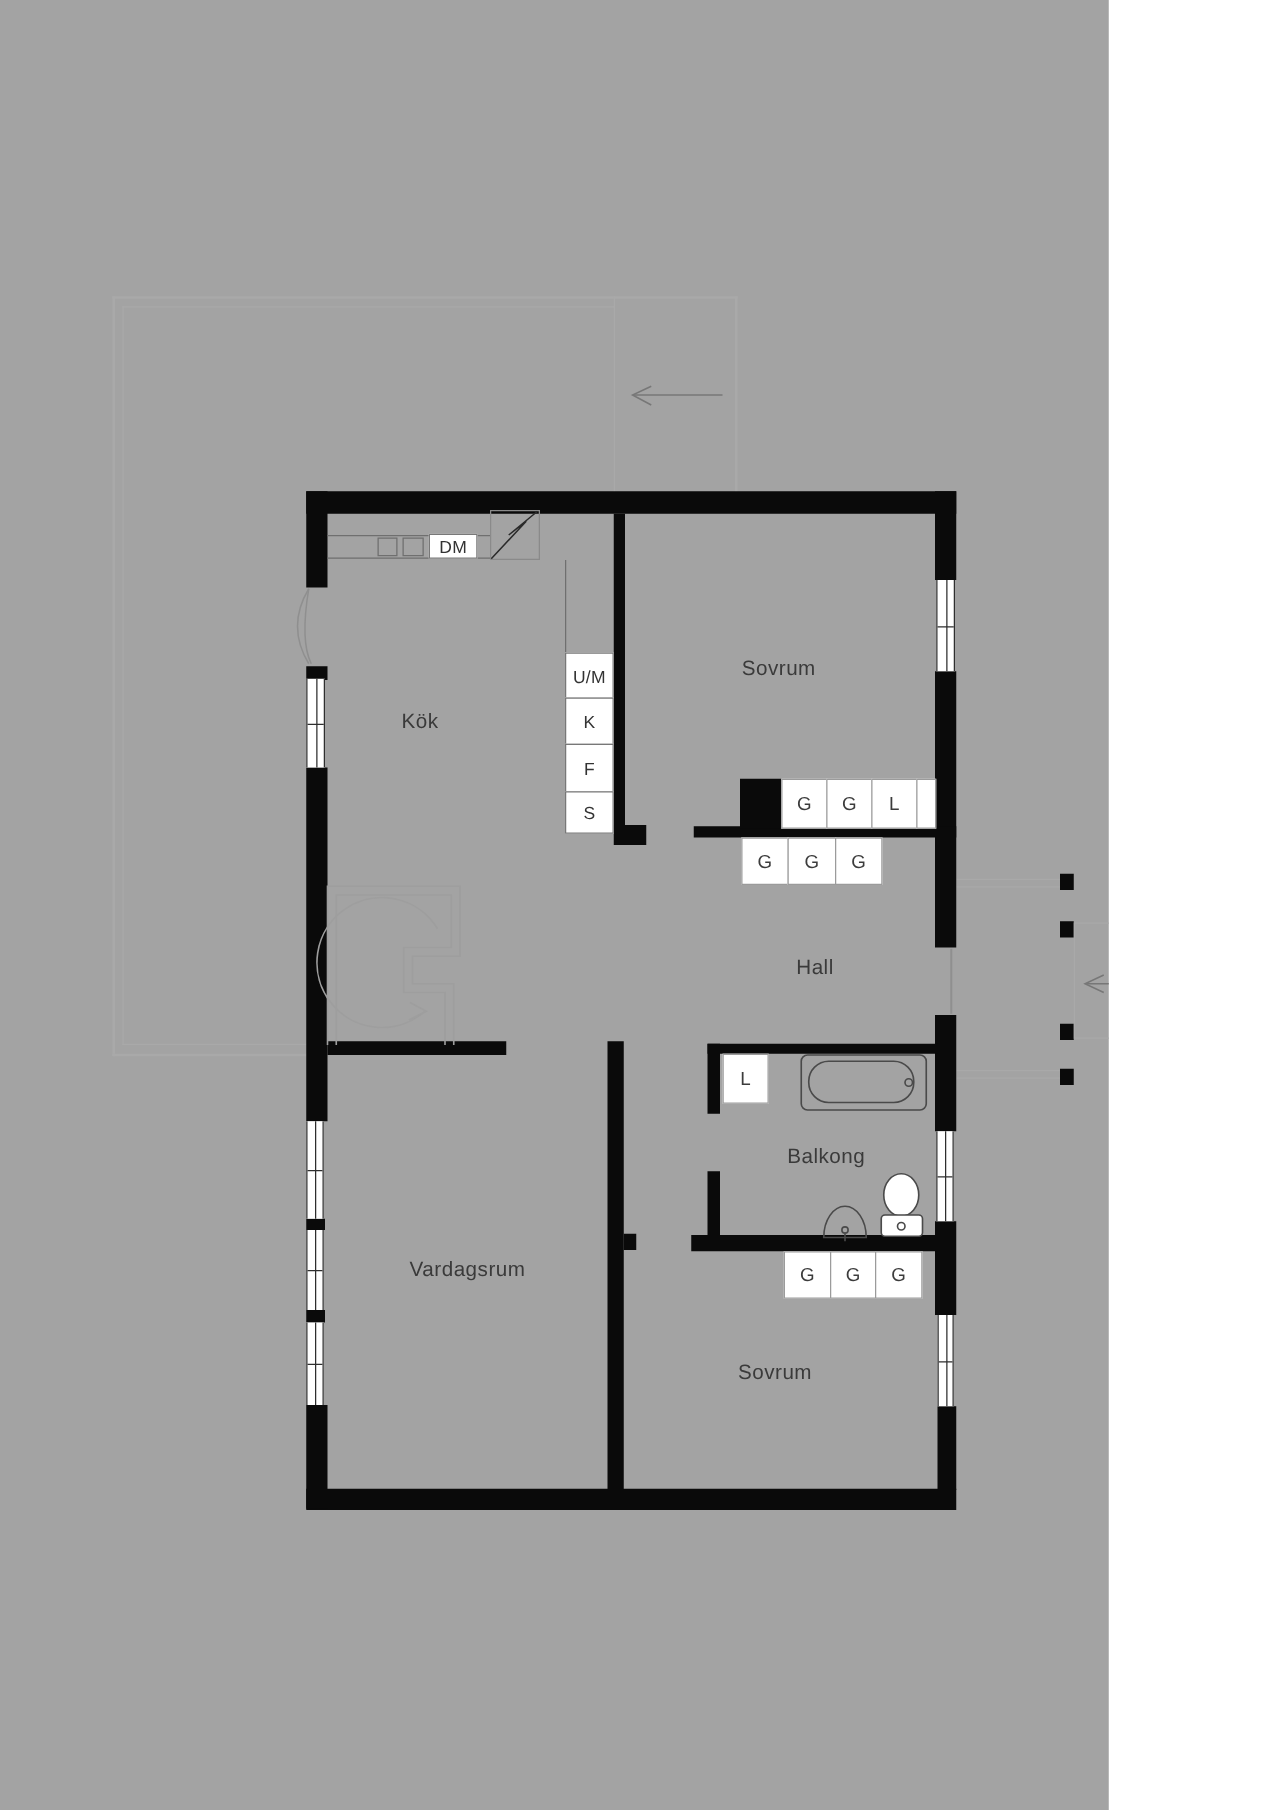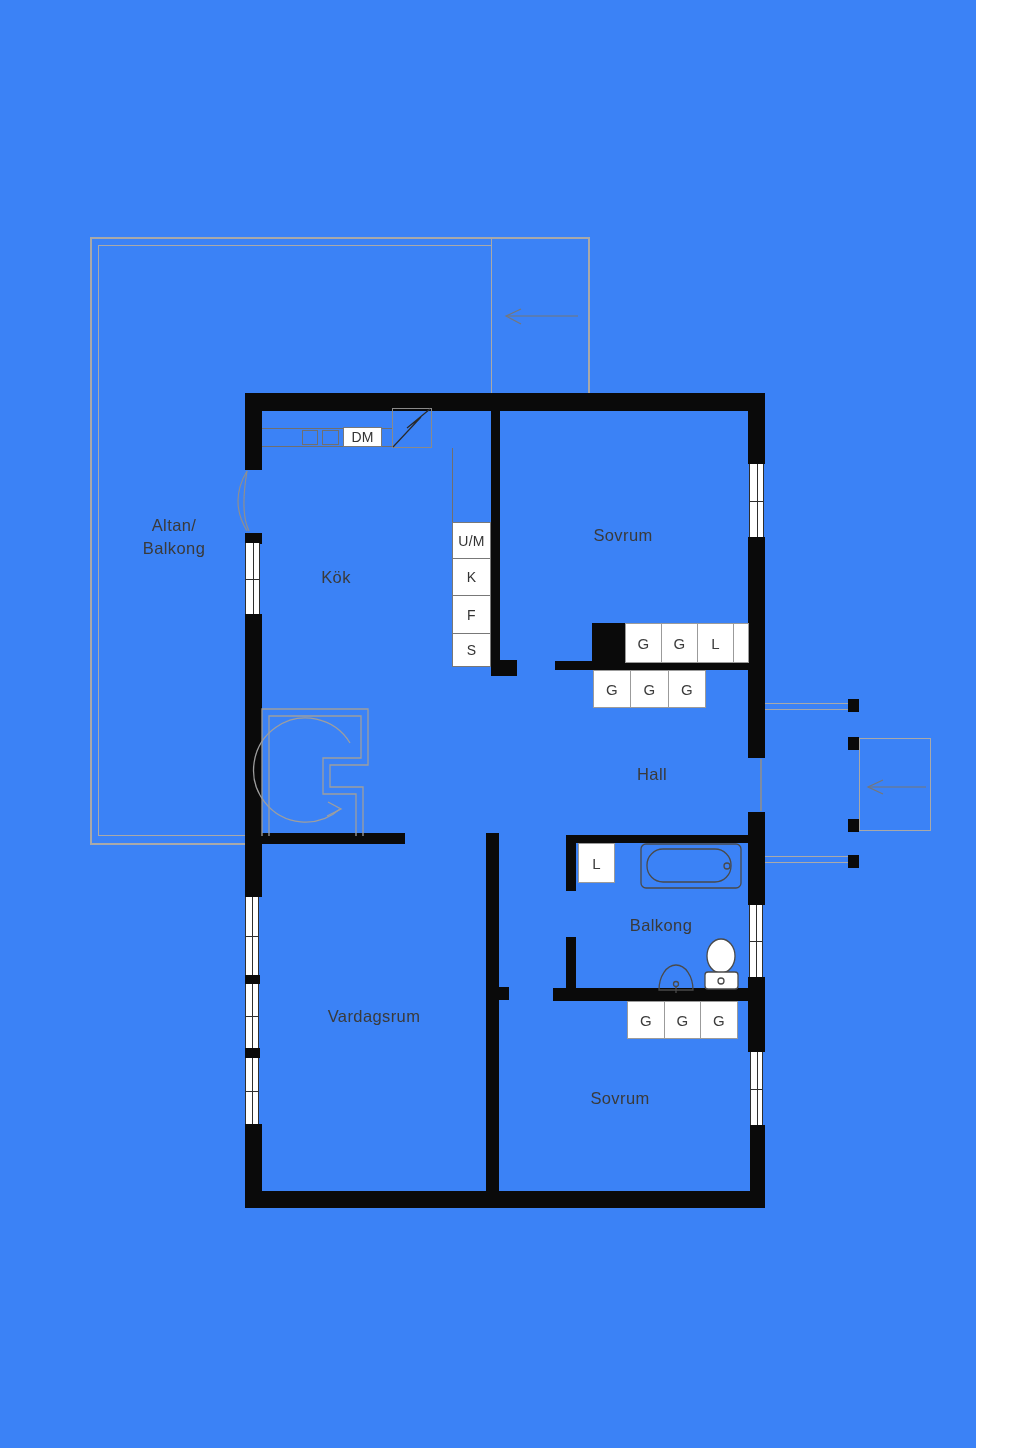--- a/index.html
+++ b/index.html
@@ -1,16 +1,16 @@
 <!DOCTYPE html>
 <html><head>
 <meta charset="utf-8">
 <style>
   html,body{margin:0;padding:0;background:#ffffff;}
-  .plan{position:relative;width:976px;height:1448px;background:#3b82f6;overflow:hidden;
+  .plan{position:relative;width:887px;height:1448px;background:#a3a3a3;overflow:hidden;
         font-family:"Liberation Sans", sans-serif;}
   .wall{position:absolute;background:#0a0a0a;}
   .ln{position:absolute;background:#a9a9a9;}
   .win{position:absolute;background:#fff;border-left:1.4px solid #2e2e2e;border-right:1.4px solid #2e2e2e;box-sizing:border-box;}
   .win .cline{position:absolute;top:0;bottom:0;left:50%;width:1px;background:#2e2e2e;}
   .win .mtick{position:absolute;left:0;right:0;top:50%;height:1px;background:#2e2e2e;}
   .wbox{position:absolute;background:#fff;border:1px solid #9b9b9b;box-sizing:border-box;
         display:flex;align-items:center;justify-content:center;
         font-size:15px;color:#3c3c3c;letter-spacing:.3px;}
   .abox{position:absolute;background:#fff;border:1px solid #787878;box-sizing:border-box;
@@ -151,24 +151,20 @@
   <div class="wbox" style="left:627px;top:1001px;width:38px;height:38px;">
     <span>G</span>
   </div>
   <div class="wbox" style="left:664px;top:1001px;width:37px;height:38px;">
     <span>G</span>
   </div>
   <div class="wbox" style="left:700px;top:1001px;width:38px;height:38px;">
     <span>G</span>
   </div>
 
-  <div class="room-label" style="left:104px;top:514px;width:140px;">
-    <div>Altan/</div>
-    <div>Balkong</div>
-  </div>
   <div class="room-label" style="left:296px;top:566px;width:80px;">Kök</div>
   <div class="room-label" style="left:563px;top:524px;width:120px;">Sovrum</div>
   <div class="room-label" style="left:602px;top:763px;width:100px;">Hall</div>
   <div class="room-label" style="left:611px;top:914px;width:100px;">Balkong</div>
   <div class="room-label" style="left:314px;top:1005px;width:120px;">Vardagsrum</div>
   <div class="room-label" style="left:560px;top:1087px;width:120px;">Sovrum</div>
 
   <svg class="overlay" width="1024" height="1448" viewBox="0 0 1024 1448">
 
     <g stroke="#9e9e9e" stroke-width="1.3" fill="none">

